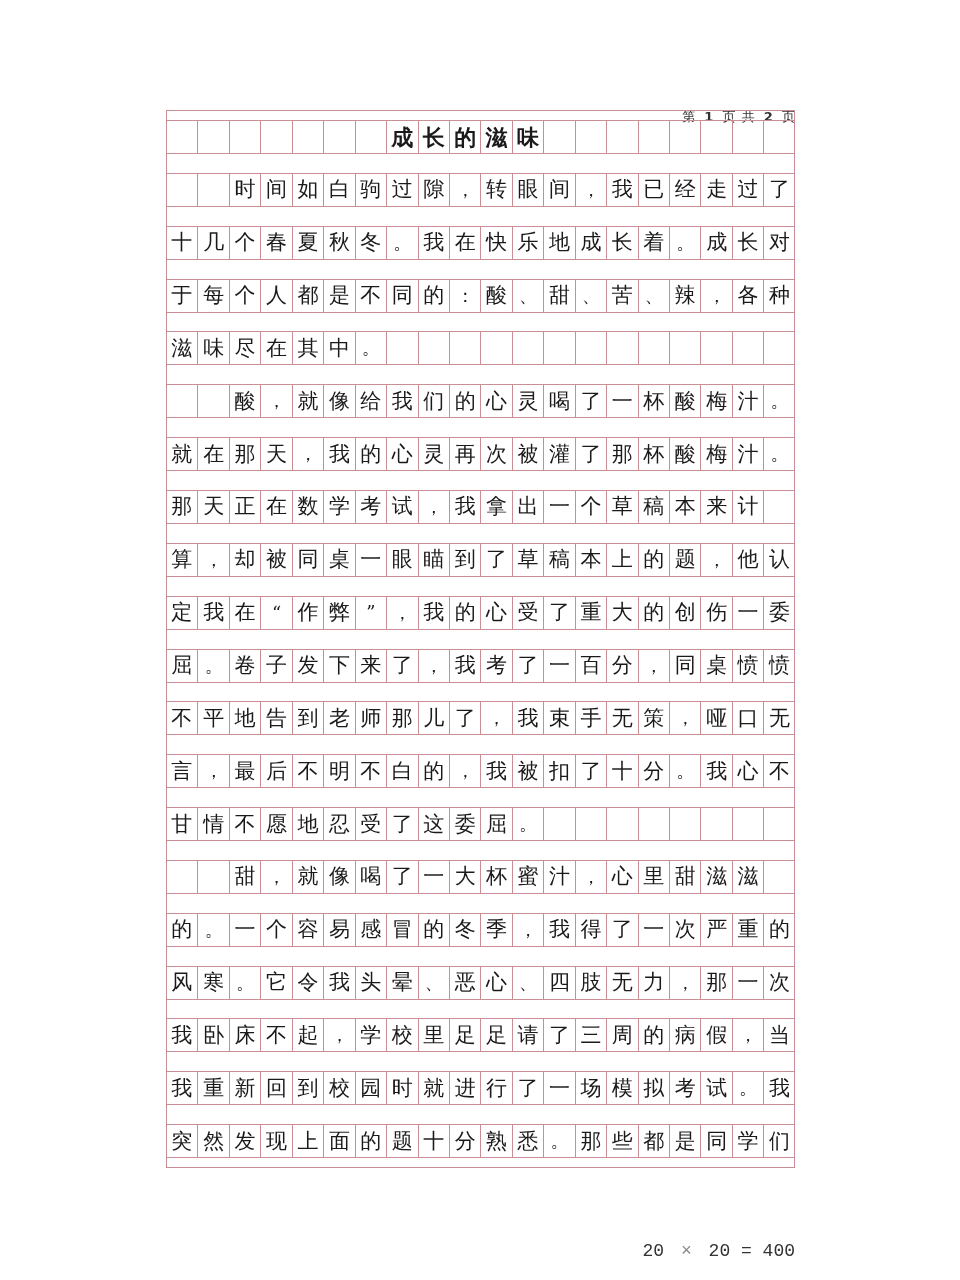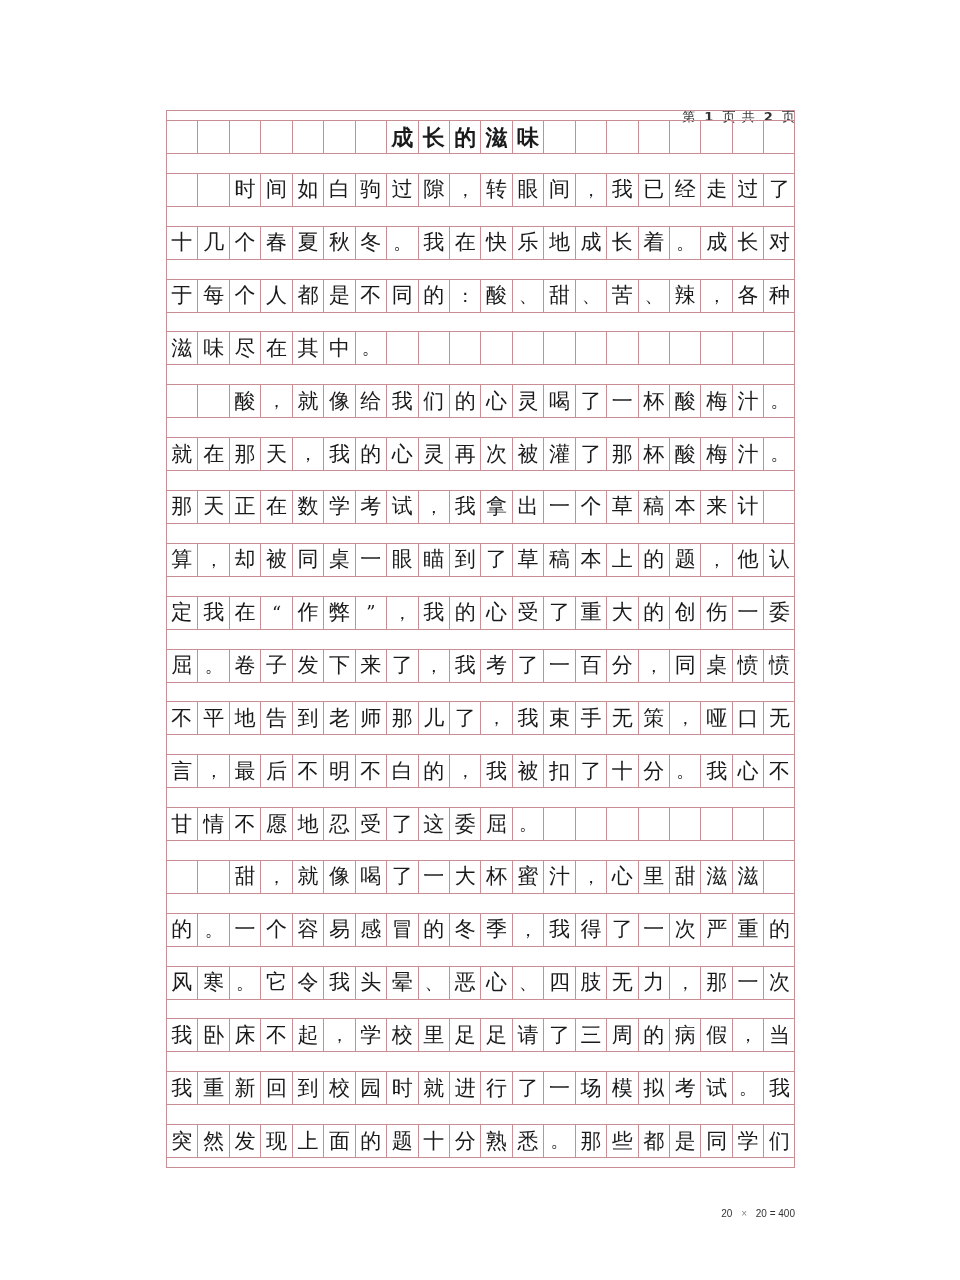--- a/index.html
+++ b/index.html
@@ -7,23 +7,23 @@
     width: 960px; height: 1280px; background: #ffffff; position: relative;
     font-family: "DejaVu Serif", "Liberation Serif", serif; overflow: hidden;
   }
   .page-header {
     position: absolute; top: 64px; right: 164px;
     font-family: "DejaVu Sans", "Liberation Sans", sans-serif;
     font-size: 13px; color: #333; letter-spacing: 1px; margin-top: 44px;
   }
   .page-header b { font-weight: bold; margin: 0 3px; }
   .page-footer {
-    position: absolute; top: 1208px; right: 165px;
-    font-family: Liberation Sans, sans-serif;
-    font-size: 10px; color: #333;
+    position: absolute; top: 1241px; right: 165px;
+    font-family: Liberation Mono, monospace;
+    font-size: 18px; color: #333;
   }
   .page-footer .times { color: #888; margin: 0 6px; }
   .grid {
     position: absolute; left: 166px; top: 110px;
     width: 629px; height: 1058px;
     border: 1px solid #c98d94; box-sizing: border-box;
   }
   .row {
     position: absolute; left: -1px; width: 629px; height: 34px;
     display: flex; border-top: 1px solid #c98d94; border-bottom: 1px solid #c98d94;

